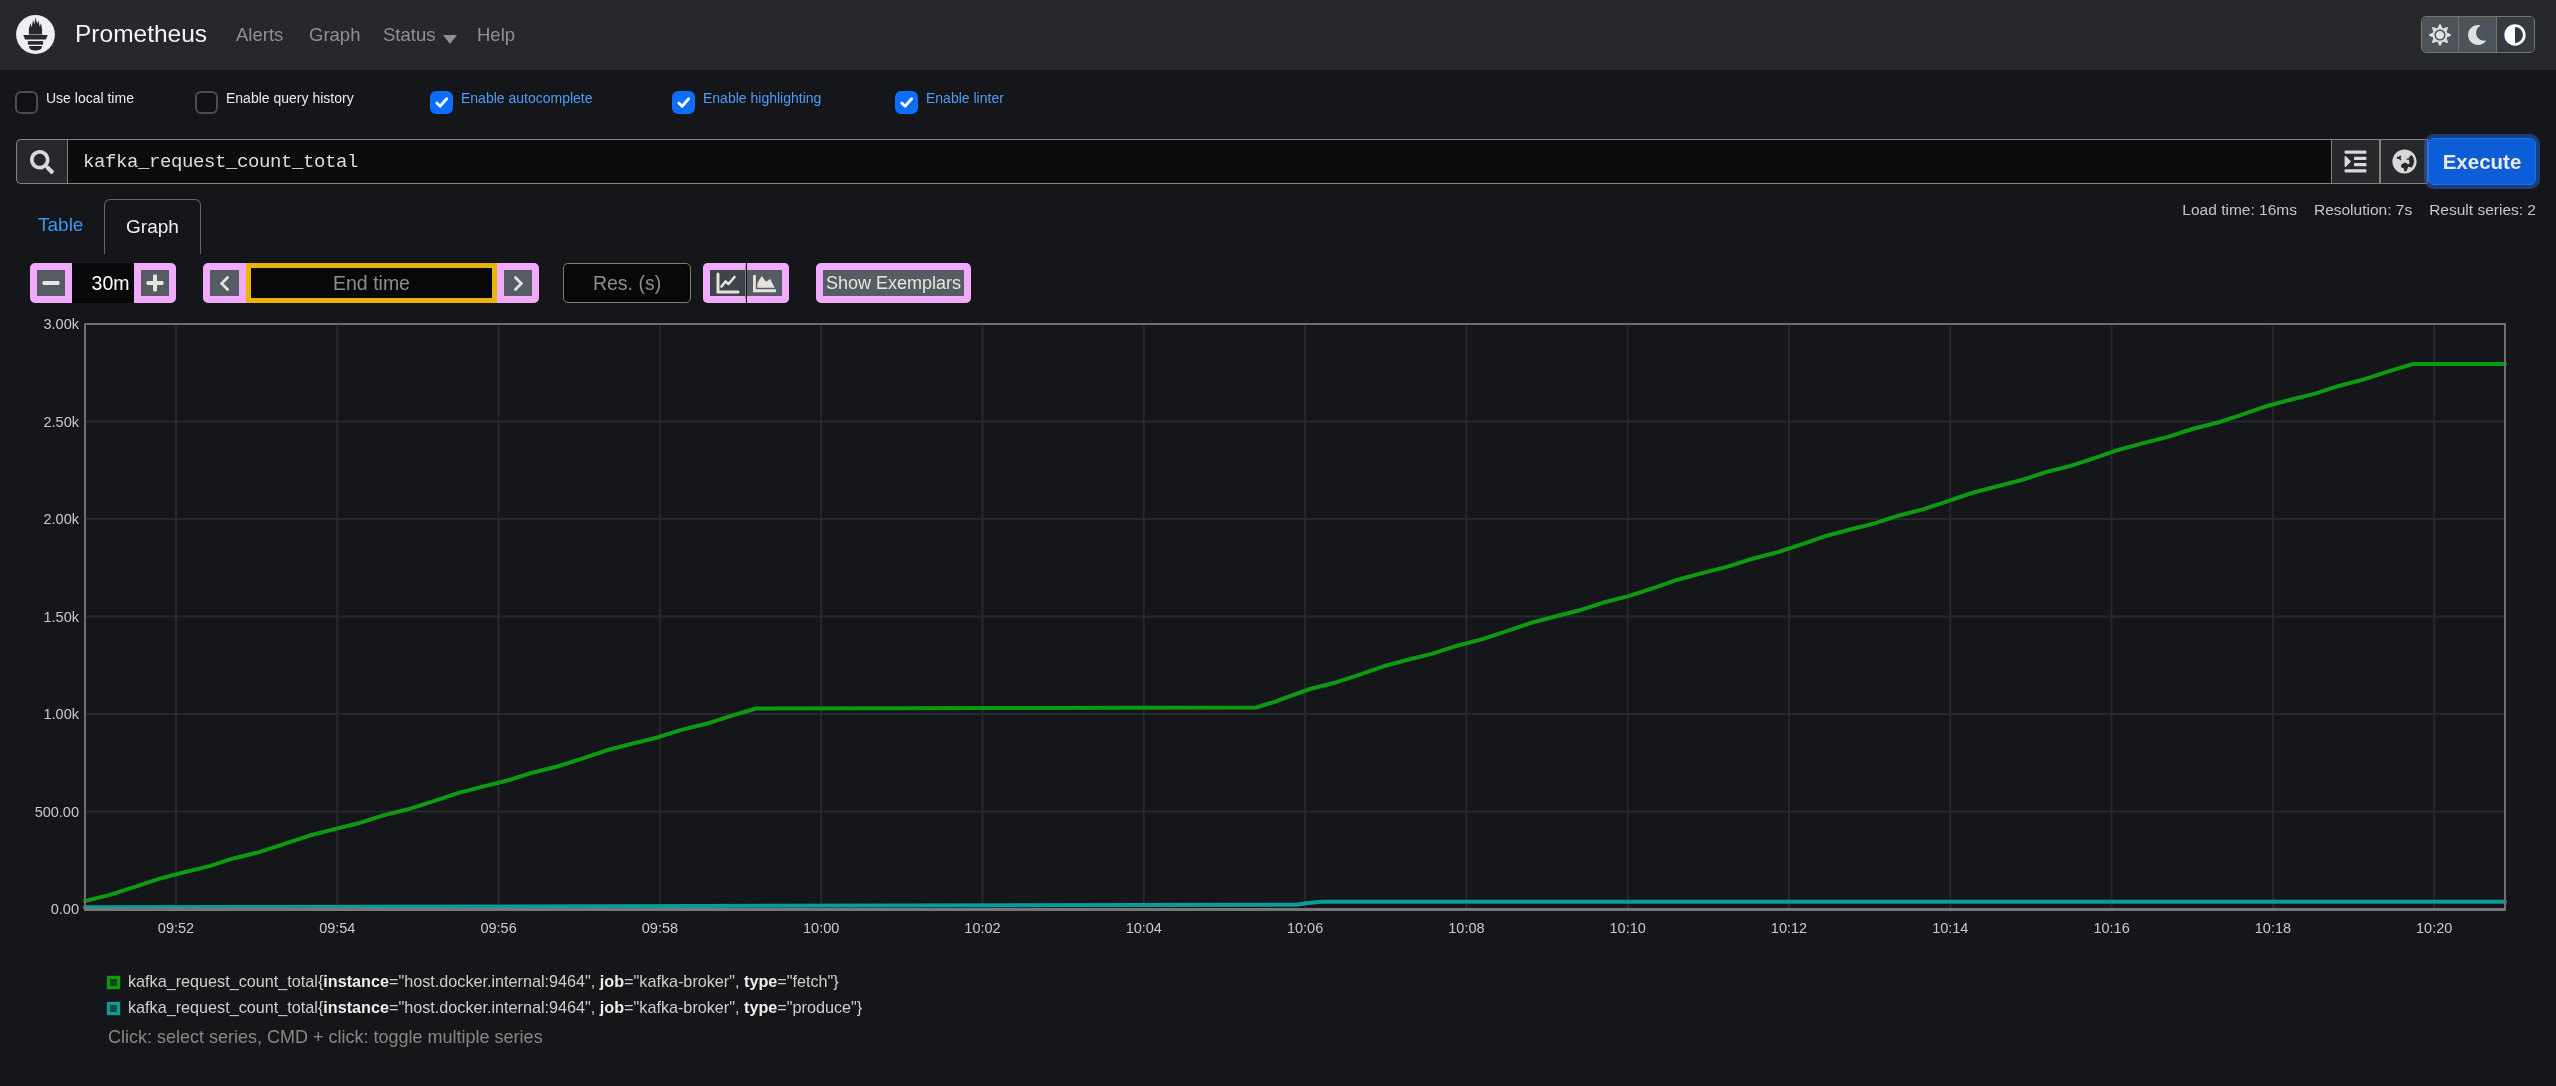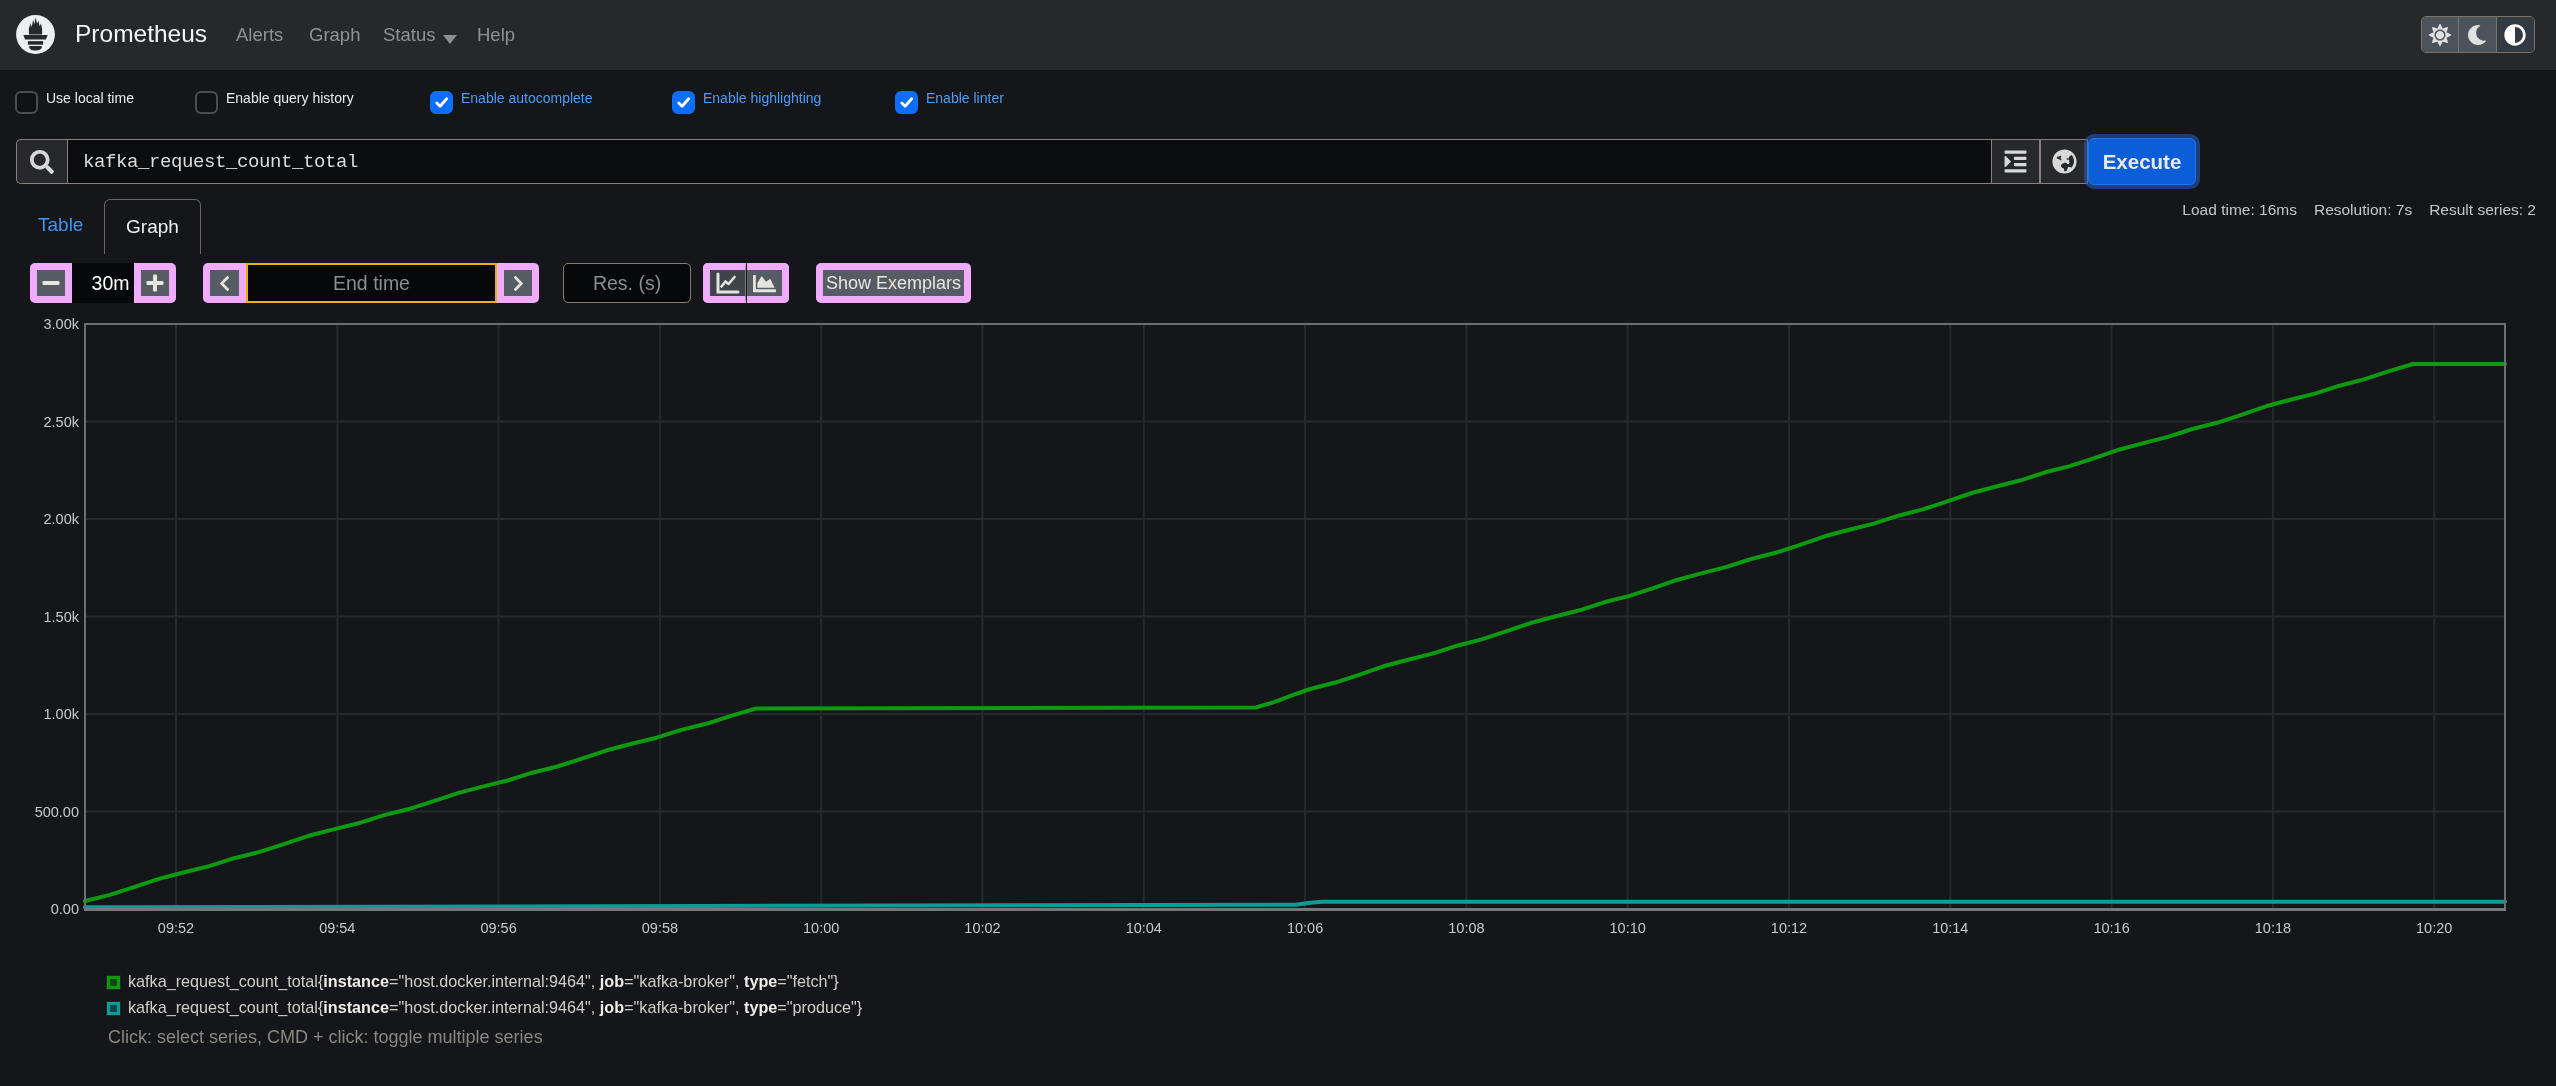--- a/index.html
+++ b/index.html
@@ -13,37 +13,37 @@
 .tgroup { position:absolute; right:21px; top:16px; height:37px; display:flex; border:1.5px solid #7a7466; border-radius:5px; overflow:hidden; }
 .tbtn { width:37.5px; height:100%; background:#4d535a; display:flex; align-items:center; justify-content:center; border-right:1.5px solid #7a7466; }
 .tbtn:last-child { border-right:none; background:#343a41; }
 
 .ckrow { position:absolute; left:0; top:90px; width:2556px; height:28px; }
 .ck { position:absolute; top:1px; width:23px; height:23px; border-radius:6px; background:#101114; border:2px solid #4a4e53; }
 .ck.on { background:#0d6efd; border-color:#0d6efd; display:flex; align-items:center; justify-content:center; }
 .cklab { position:absolute; top:0px; font-size:14px; color:#ebebeb; }
 .cklab.blue { color:#4e9cf8; }
 
-.qbar { position:absolute; left:16px; top:139px; width:2180px; height:45px; display:flex; }
+.qbar { position:absolute; left:16px; top:139px; width:2520px; height:45px; display:flex; }
 .qsearch { width:51px; background:#26282b; border:1px solid #87817a; border-right:none; border-radius:5px 0 0 5px; display:flex; align-items:center; justify-content:center; }
 .qinput { flex:1; background:#0b0c0e; border:1px solid #87817a; display:flex; align-items:center; }
 .qtext { margin-left:15px; font-family:"Liberation Mono",monospace; font-size:19px; color:#dcdcdc; letter-spacing:-0.4px; }
 .qico { width:48px; background:#26282b; border:1px solid #87817a; border-left:none; display:flex; align-items:center; justify-content:center; }
 .qico + .qico { border-left:1px solid #87817a; }
 .execwrap { position:relative; width:108px;font-weight:bold; }
 .exec { position:absolute; left:0; top:-1px; width:108px; height:47px; background:#0b5ed7; border:1px solid #2174e0; border-radius:6px; color:#ece8e3; font-size:20.5px; display:flex; align-items:center; justify-content:center; box-shadow:0 0 0 4px rgba(35,97,203,0.55); }
 
 .tablink { position:absolute; left:38px; top:214px; font-size:19px; color:#3d96f5; }
 .tabbox { position:absolute; left:104px; top:199px; width:97px; height:55px; border:1px solid #6b655b; border-bottom:none; border-radius:6px 6px 0 0; color:#f0f0f0; font-size:19px; display:flex; align-items:center; justify-content:center; }
 .stats { position:absolute; right:20px; top:201px; font-size:15.5px; color:#c6c6c6; }
 .stats span { margin-left:17px; }
 
 .ctl { position:absolute; top:263px; height:40px; background:#565c63; border:7px solid #f0abfc; color:#e9e6e1; display:flex; align-items:center; justify-content:center; }
 .ctl.dark { background:#3f444a; }
-.inp { position:absolute; top:263px; height:40px; background:#070809; border:2px solid #eab308; color:#ececec; display:flex; align-items:center; justify-content:center; font-size:19.5px; }
+.inp { position:absolute; top:263px; height:40px; background:#070809; border:5px solid #eab308; color:#ececec; display:flex; align-items:center; justify-content:center; font-size:19.5px; }
 .ph { color:#8b8d90; }
 
 .chart { position:absolute; left:0; top:316px; }
 
 .lgrow { position:absolute; left:107px; height:16px; }
 .sw { position:absolute; left:0; top:2px; width:13px; height:13px; border:3px solid; outline:1px solid #232528; }
 .lgtxt { position:absolute; left:21px; top:-2px; font-size:16.2px; color:#d2cfc9; white-space:nowrap; }
 .lgtxt b { color:#f0ede8; }
 .clicktxt { position:absolute; left:108px; top:1027px; font-size:18px; color:#8a8781; }
 </style></head>

